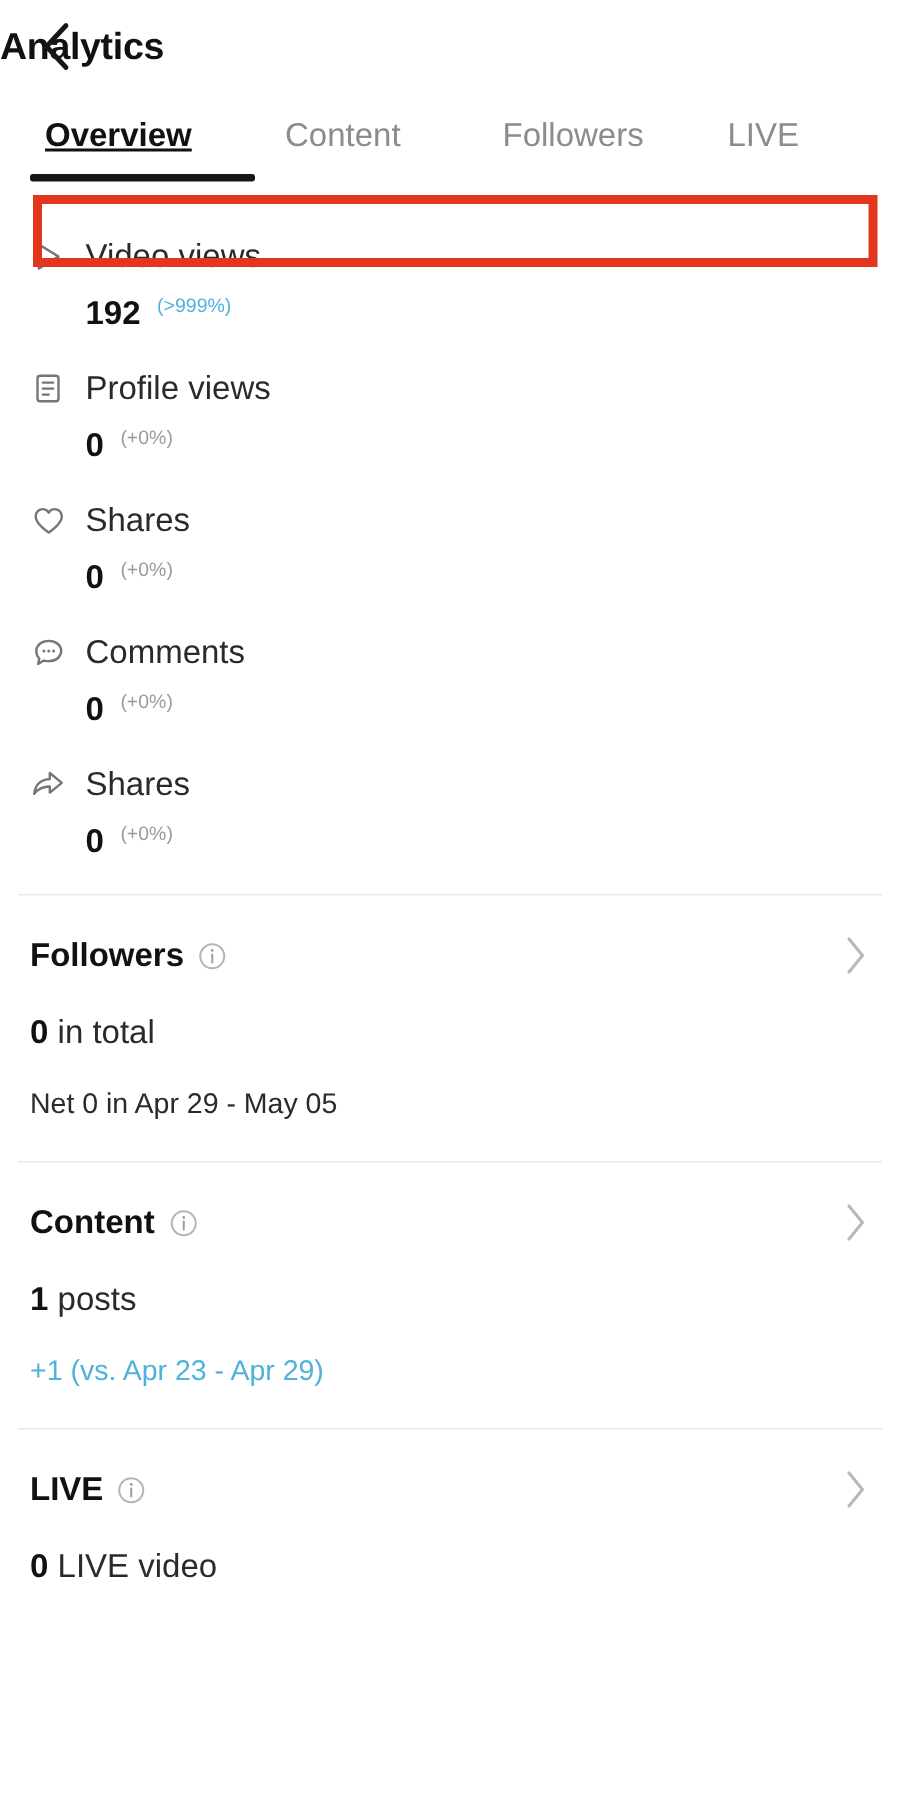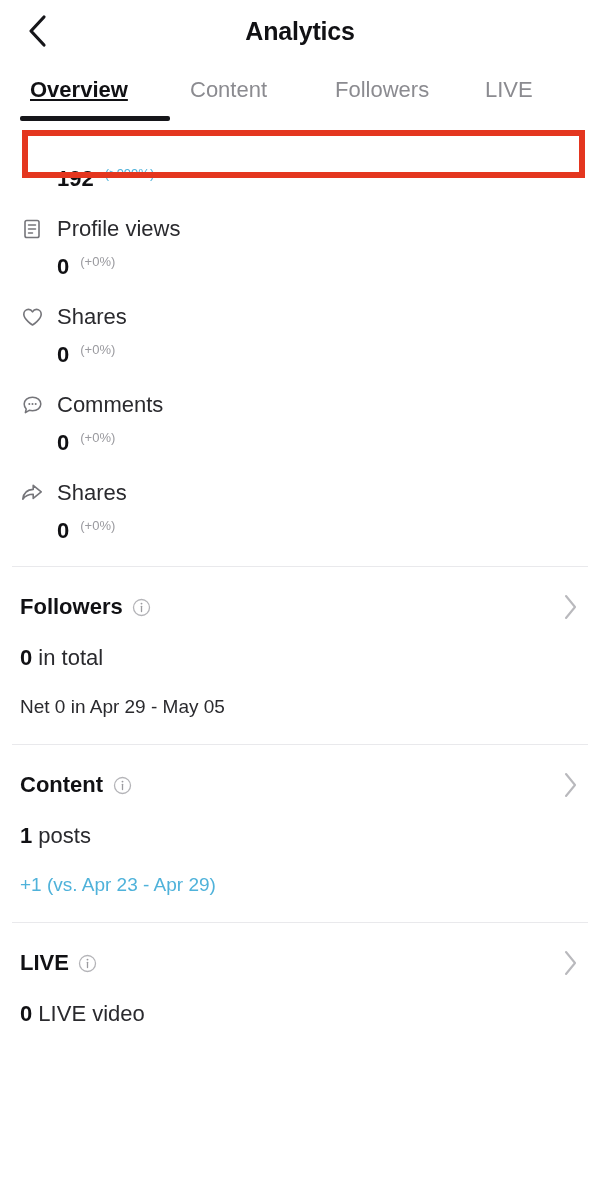--- a/index.html
+++ b/index.html
@@ -19,21 +19,21 @@
     height: 1196px;
     background: #ffffff;
   }
 
   
   .header {
     position: relative;
     height: 62px;
     display: flex;
     align-items: center;
-    justify-content: center;
+    justify-content: flex-start;
   }
   .back-btn {
     position: absolute;
     left: 14px;
     top: 8px;
     width: 46px;
     height: 46px;
     display: flex;
     align-items: center;
     justify-content: center;
@@ -219,20 +219,28 @@
       <div class="tab tab-followers">Followers</div>
       <div class="tab tab-live">LIVE</div>
     </div>
     <div class="tab-underline"></div>
     <div class="annot-box"></div>
   </div>
 
   <div class="metrics">
 
     <div class="metric">
+      <div class="metric-head">
+        <span class="metric-ico">
+          <svg width="22" height="22" viewBox="0 0 22 22">
+            <path d="M5 3 L18 11 L5 19 Z" fill="none" stroke="#75757a" stroke-width="1.7" stroke-linejoin="round"></path>
+          </svg>
+        </span>
+        <span class="metric-label">Video views</span>
+      </div>
       <div class="metric-vals">
         <span class="metric-num">192</span>
         <span class="metric-delta up">(&gt;999%)</span>
       </div>
     </div>
 
     <div class="metric">
       <div class="metric-head">
         <span class="metric-ico">
           <svg width="22" height="22" viewBox="0 0 22 22">

